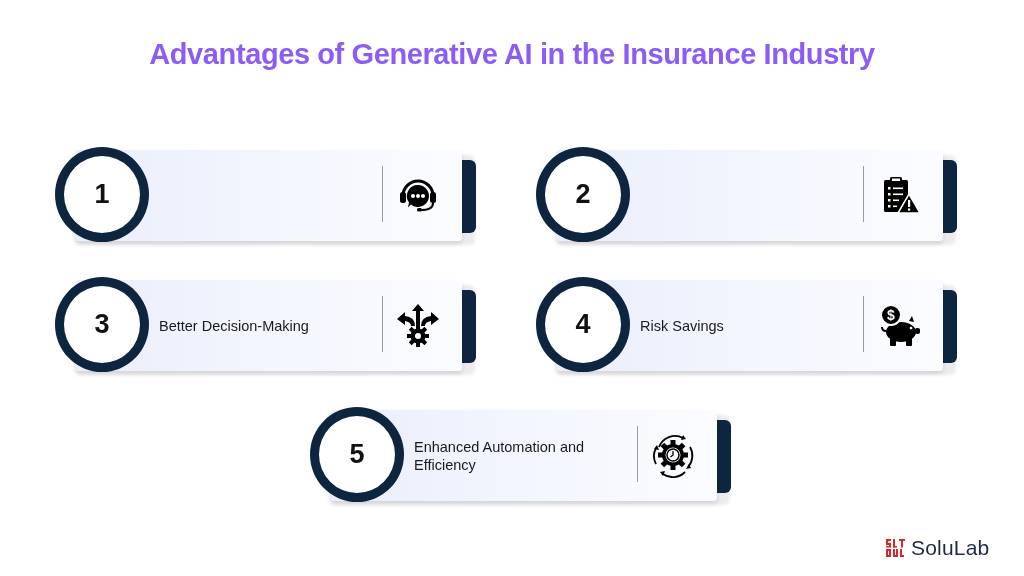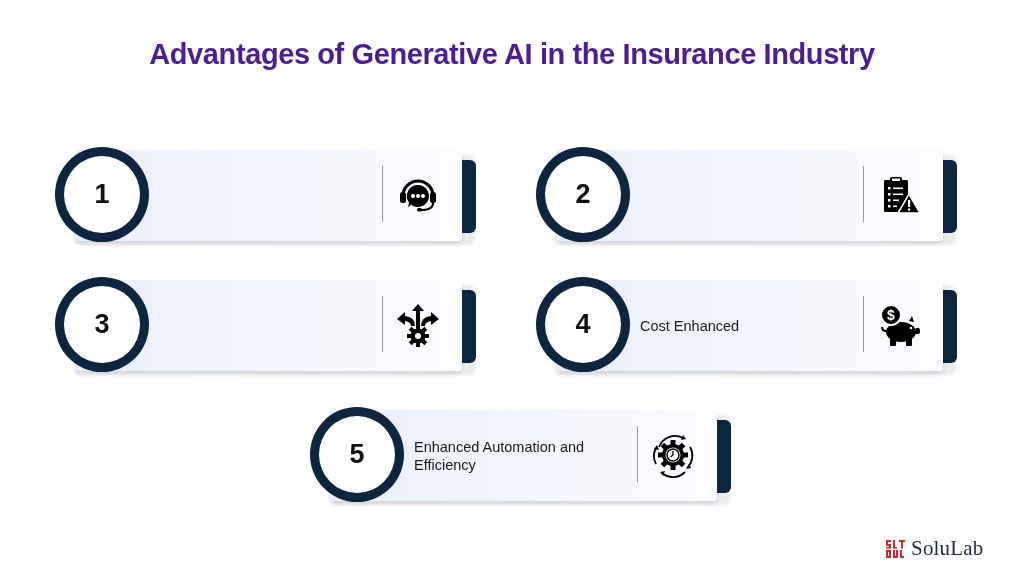--- a/index.html
+++ b/index.html
@@ -2,21 +2,21 @@
 <html><head>
 <meta charset="utf-8">
 <style>
   * { box-sizing: border-box; margin: 0; padding: 0; }
   html, body { width: 1024px; height: 576px; background: #ffffff; overflow: hidden; }
   body { position: relative; font-family: "Liberation Sans", "DejaVu Sans", sans-serif; color: #111111; }
 
   .title {
     position: absolute; left: 0; top: 38px; width: 1024px; text-align: center;
     font-family: "Liberation Sans", sans-serif; font-weight: 700; font-size: 29px;
-    letter-spacing: -0.4px; color: #4c1d95;
+    letter-spacing: -0.4px; color: #8b5cf6;
   }
 
   .item { position: absolute; width: 430px; height: 100px; }
   .card-shadow {
     position: absolute; left: 20px; top: 8px; width: 400px; height: 90px;
     background: #ececef; border-radius: 6px; filter: blur(1.5px);
   }
   .card {
     position: absolute; left: 20px; top: 3px; width: 387px; height: 91px;
     background: linear-gradient(90deg, #e8eefc 0%, #f2f5fd 45%, #fbfcff 100%);
@@ -37,21 +37,21 @@
     position: absolute; left: 104px; top: 0; height: 97px; width: 210px;
     display: flex; align-items: center;
     font-size: 14.5px; line-height: 18px; color: #1b1b1b;
   }
   .divider {
     position: absolute; left: 327px; top: 19px; width: 1px; height: 56px; background: #9a9a9a;
   }
   .icon { position: absolute; left: 340px; top: 25px; width: 46px; height: 46px; }
   .icon svg { width: 46px; height: 46px; }
 
-  .logo { position: absolute; left: 886px; top: 536px; display: flex; align-items: center; gap: 5px; font-family: Liberation Serif, serif; }
+  .logo { position: absolute; left: 886px; top: 536px; display: flex; align-items: center; gap: 5px; }
   .logo-mark { width: 20px; height: 20px; }
   .logo-text { font-size: 21px; color: #1e2a44; letter-spacing: 0.2px; }
 </style>
 </head>
 <body>
 
 <h1 class="title">Advantages of Generative AI in the Insurance Industry</h1>
 
 <div class="item" style="left:55px; top:147px;">
   <div class="card-shadow"></div>
@@ -106,20 +106,21 @@
   </div>
 </div>
 
 <div class="item" style="left:55px; top:277px;">
   <div class="card-shadow"></div>
   <div class="card"></div>
   <div class="tab"></div>
   <div class="circle">
       <span>3</span>
     </div>
+  <div class="label">Better Decision-Making</div>
   <div class="divider"></div>
   <div class="icon">
     <svg viewBox="0 0 46 46">
       <path d="M23 2 L29 9 L25 9 L25 24 L21 24 L21 9 L17 9 Z" fill="#000"></path>
       <path d="M20 24 q0 -9 -10 -10 l0 -4 l-8 7 l8 6 l0 -4 q6 1 6 5z" fill="#000"></path>
       <path d="M26 24 q0 -9 10 -10 l0 -4 l8 7 l-8 6 l0 -4 q-6 1 -6 5z" fill="#000"></path>
       <g transform="translate(23,34)">
         <circle r="7.5" fill="#000"></circle>
         <g fill="#000">
           <rect x="-2" y="-11" width="4" height="5"></rect>
@@ -137,21 +138,21 @@
   </div>
 </div>
 
 <div class="item" style="left:536px; top:277px;">
   <div class="card-shadow"></div>
   <div class="card"></div>
   <div class="tab"></div>
   <div class="circle">
       <span>4</span>
     </div>
-  <div class="label">Cost Enhanced</div>
+  <div class="label">Risk Savings</div>
   <div class="divider"></div>
   <div class="icon">
     <svg viewBox="0 0 46 46">
       <ellipse cx="25" cy="30" rx="15" ry="10" fill="#000"></ellipse>
       <path d="M33 19 l3 -5 l2 6z" fill="#000"></path>
       <rect x="39" y="26" width="5" height="6" rx="2" fill="#000"></rect>
       <rect x="14" y="36" width="6" height="8" rx="1" fill="#000"></rect>
       <rect x="30" y="36" width="6" height="8" rx="1" fill="#000"></rect>
       <path d="M10 29 q-4 0 -4 -4" fill="none" stroke="#000" stroke-width="2"></path>
       <circle cx="35" cy="26" r="1.3" fill="#fff"></circle>

